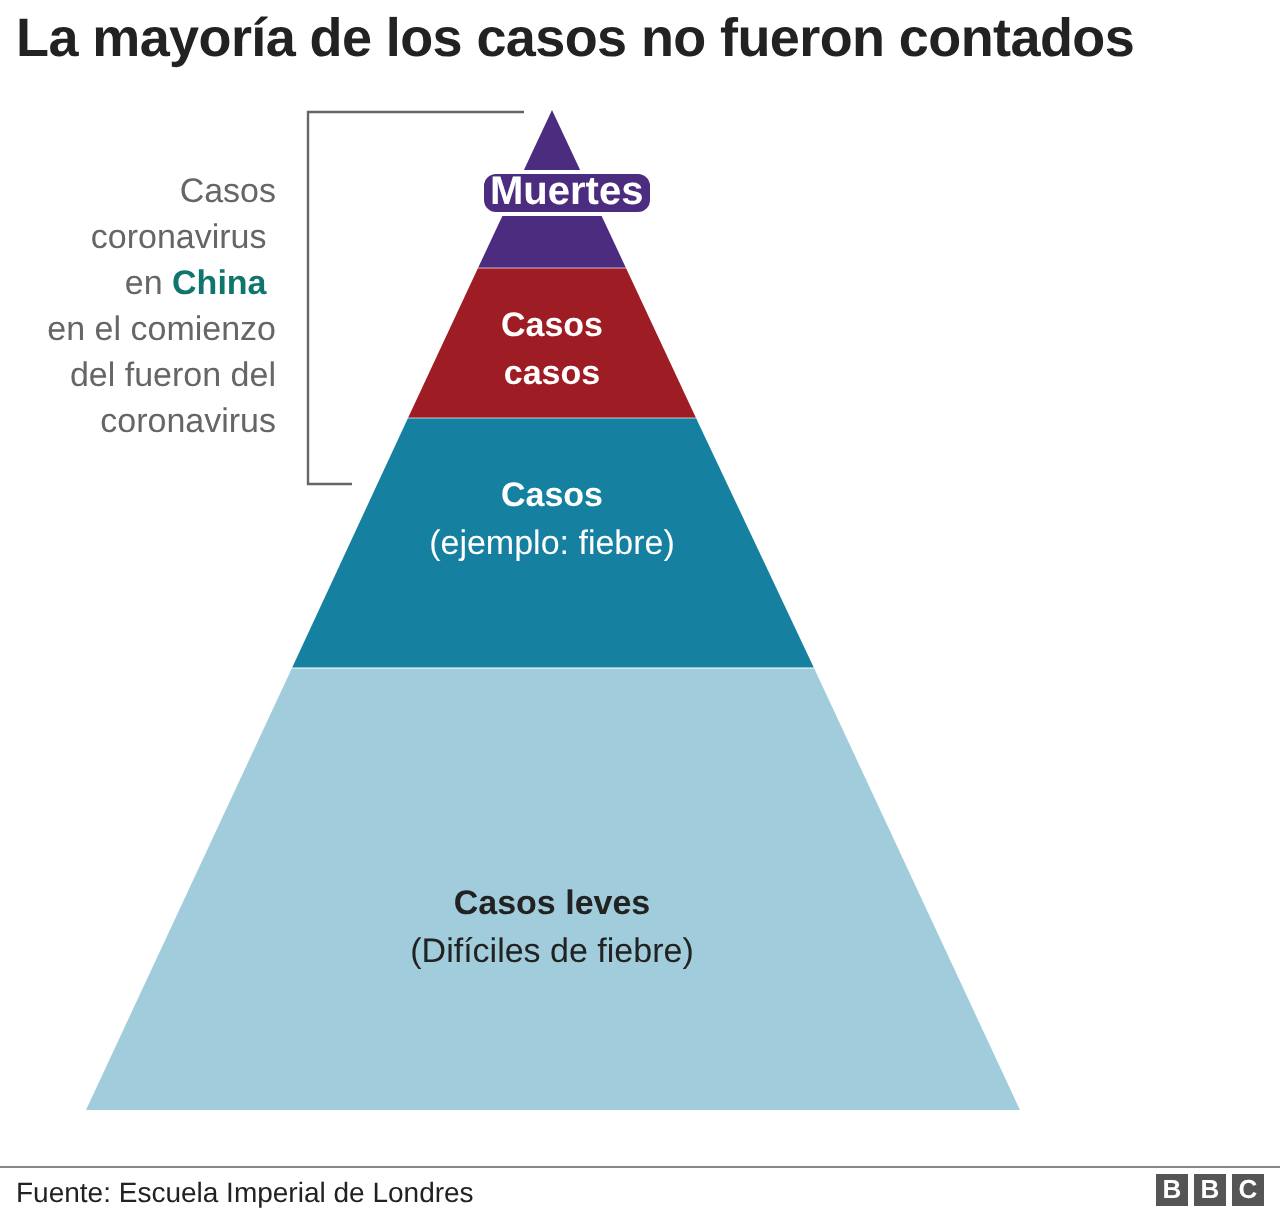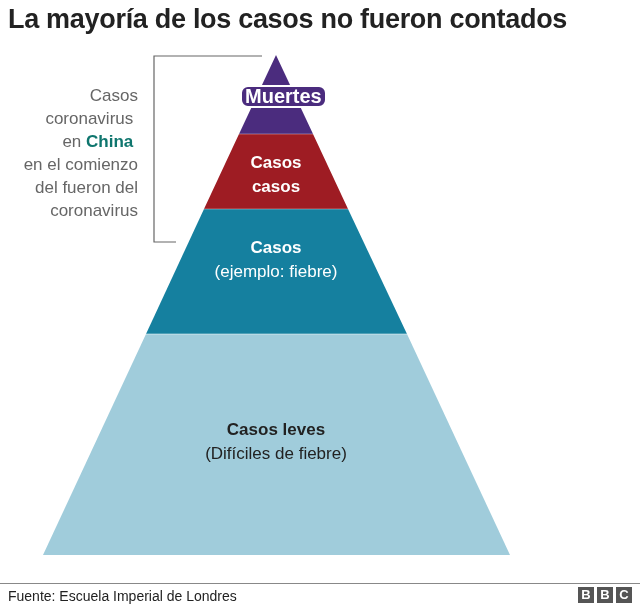--- a/index.html
+++ b/index.html
@@ -49,21 +49,21 @@
 <div class="lbl" style="left:276px; top:151px;">
   <span class="b">Casos</span>
   <span class="b">casos</span>
 </div>
 
 <div class="lbl" style="left:276px; top:236px;">
   <span class="b">Casos</span>
   <span class="n">(ejemplo: fiebre)</span>
 </div>
 
-<div class="lbl" style="left:276px; top:418px; color:#222222;">
+<div class="lbl" style="left:276px; top:440px; color:#222222;">
   <span class="b">Casos leves</span>
   <span class="n">(Difíciles de fiebre)</span>
 </div>
 
 <div class="footer-line"></div>
 <div class="source">Fuente: Escuela Imperial de Londres</div>
 <div class="bbc">
   <span>B</span>
   <span>B</span>
   <span>C</span>

